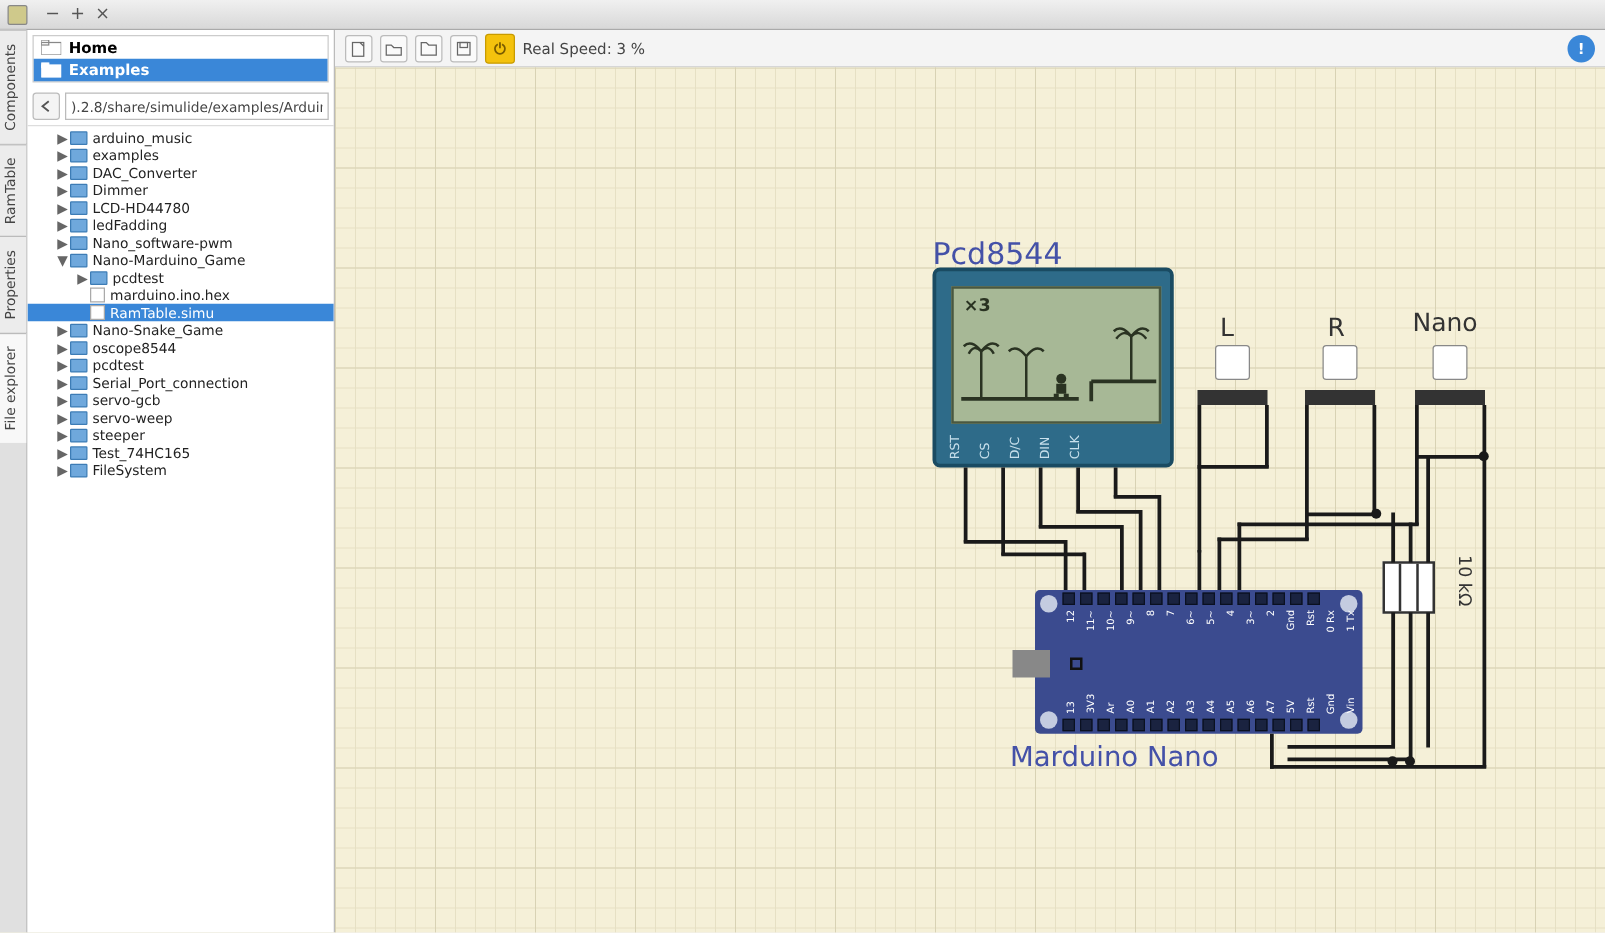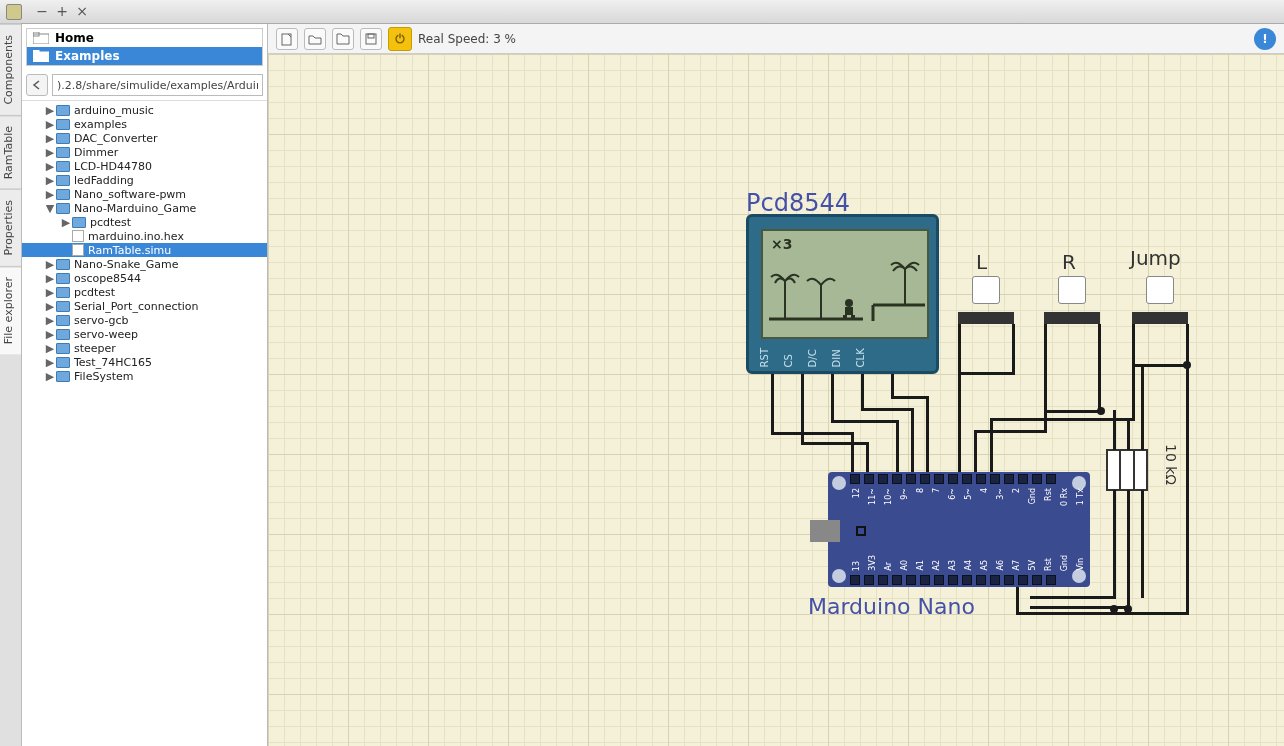--- a/index.html
+++ b/index.html
@@ -275,21 +275,21 @@
       </div>
 
       <div class="btn-lbl" style="left:708px; top:196px">L</div>
       <div class="push-btn" style="left:704px; top:222px"></div>
       <div class="push-body" style="left:690px; top:258px"></div>
 
       <div class="btn-lbl" style="left:794px; top:196px">R</div>
       <div class="push-btn" style="left:790px; top:222px"></div>
       <div class="push-body" style="left:776px; top:258px"></div>
 
-      <div class="btn-lbl" style="left:862px; top:192px">Jump</div>
+      <div class="btn-lbl" style="left:862px; top:192px">Nano</div>
       <div class="push-btn" style="left:878px; top:222px"></div>
       <div class="push-body" style="left:864px; top:258px"></div>
 
       <div class="resistors">
           <div></div>
           <div></div>
           <div></div>
         </div>
       <div class="resistor-lbl">10 kΩ</div>
 

